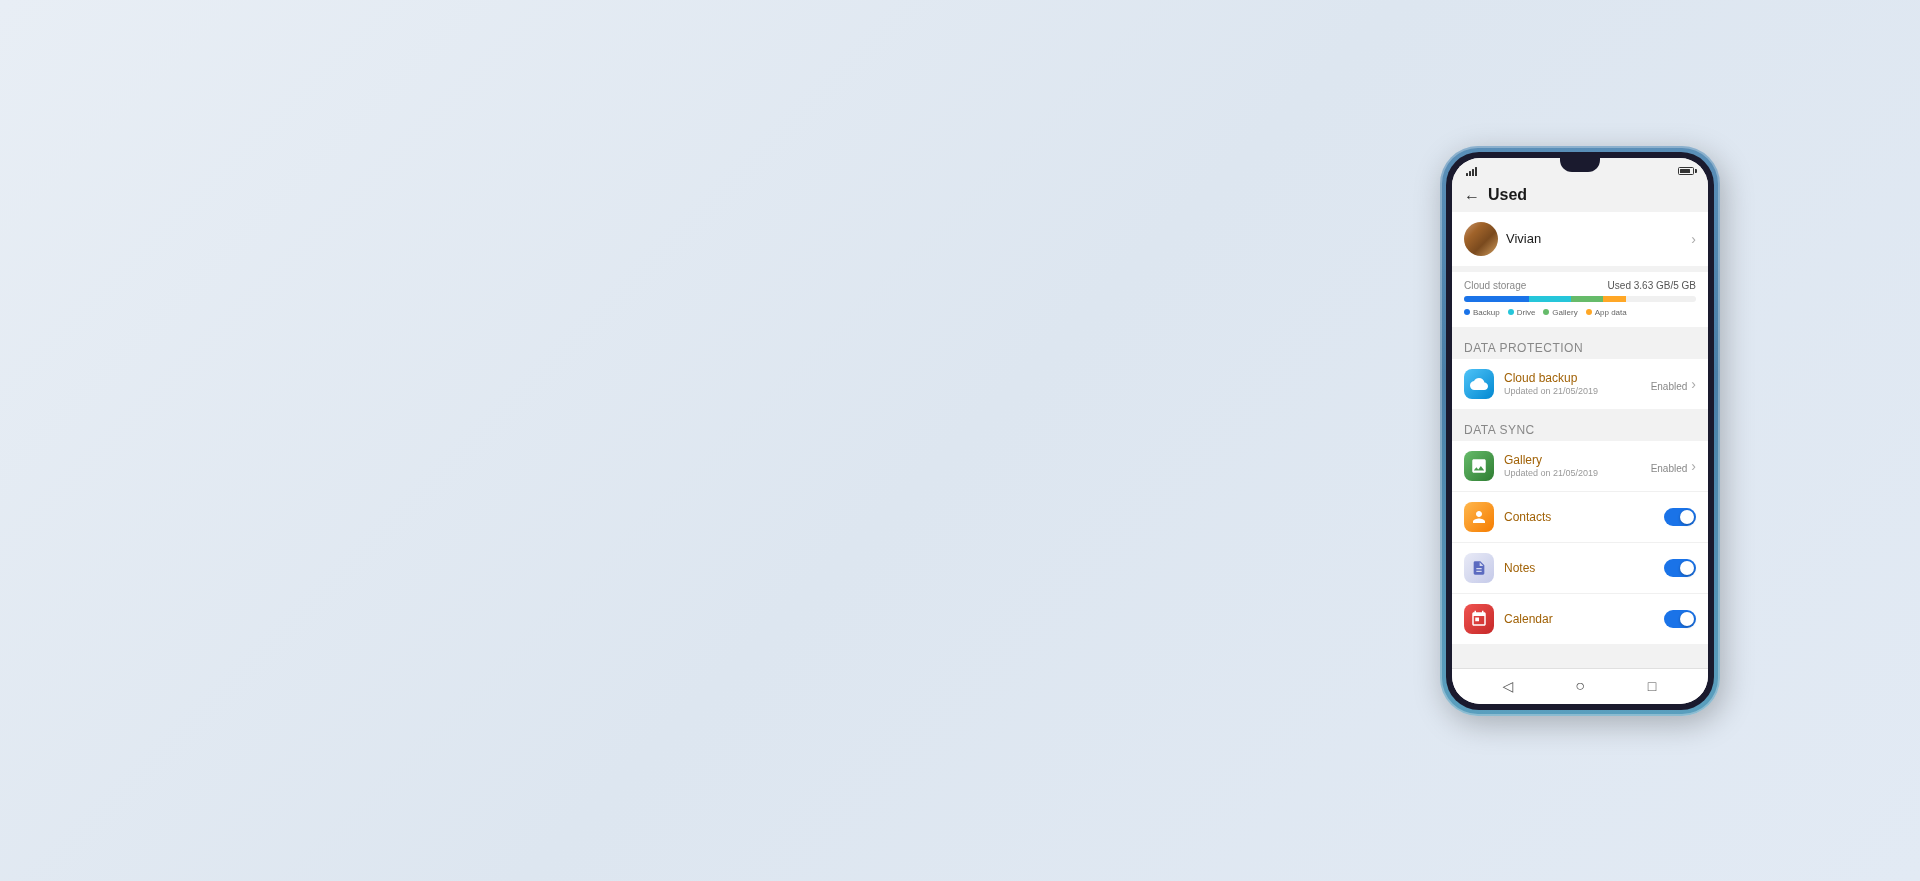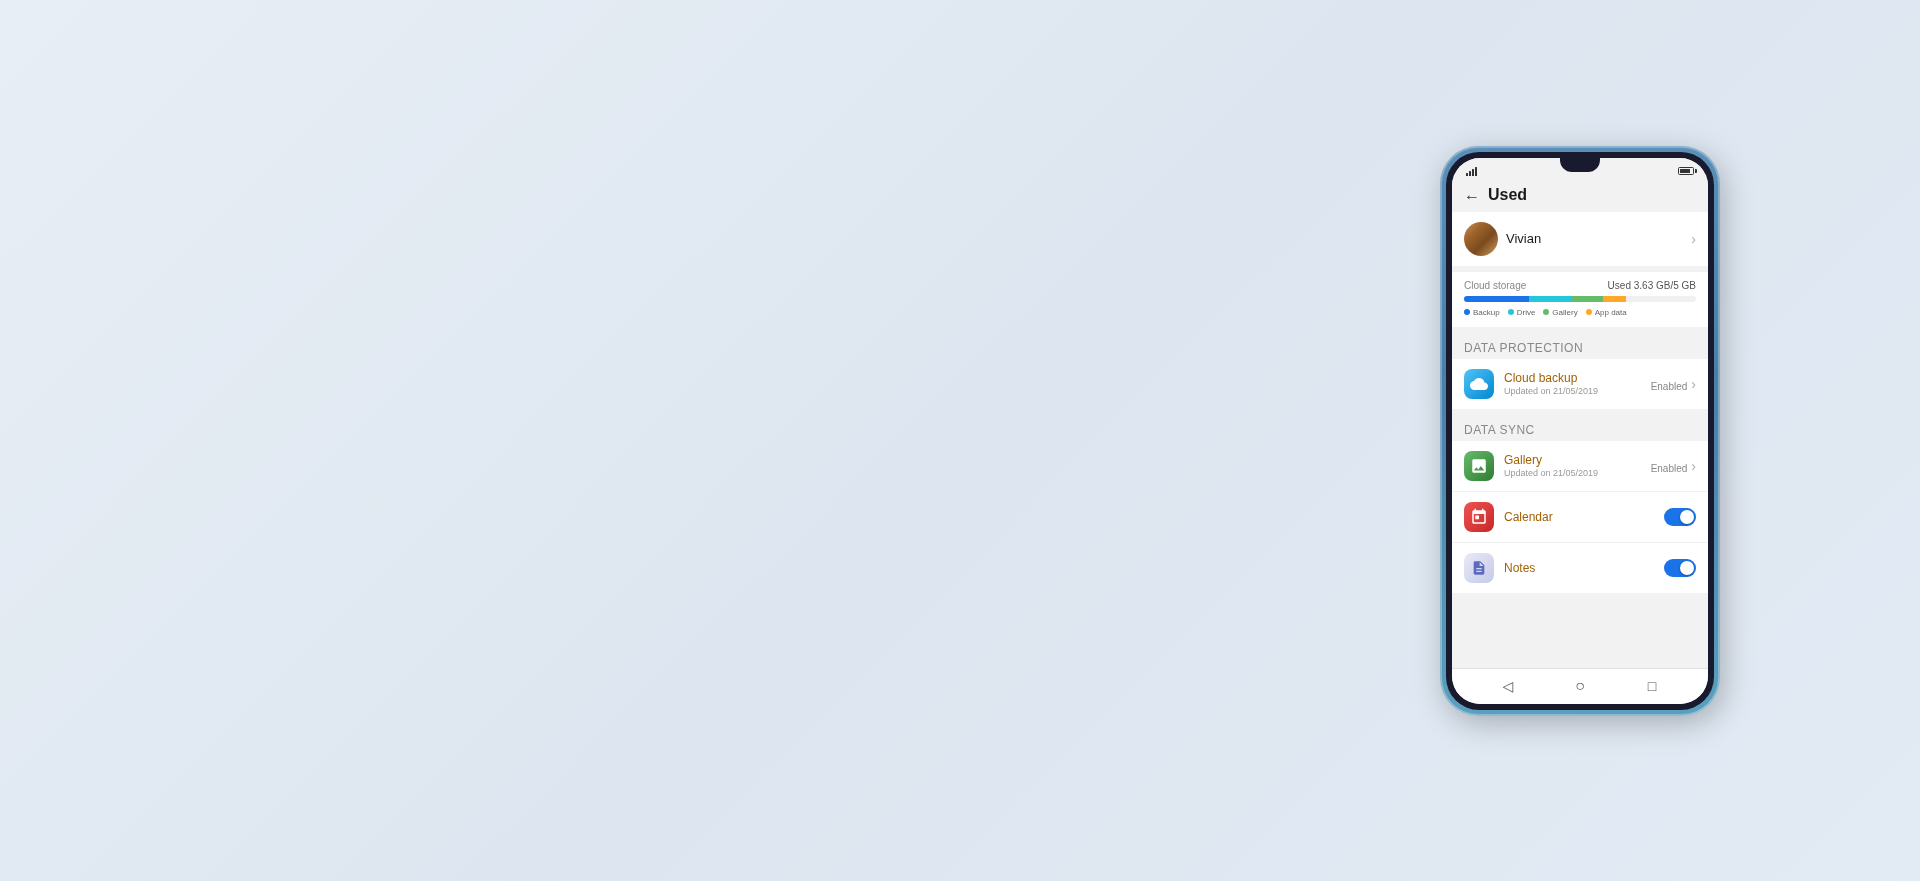--- a/index.html
+++ b/index.html
@@ -532,53 +532,68 @@
                 <div class="item-info">
                   <div class="item-title">Gallery</div>
                   <div class="item-subtitle">Updated on 21/05/2019</div>
                 </div>
                 <div class="item-right">
                   <span class="enabled-text">Enabled</span>
                   <span class="chevron-right">›</span>
                 </div>
               </div>
 
+              <div class="list-item">
+                <div class="item-icon icon-contacts">
+                  <svg width="18" height="18" viewBox="0 0 24 24" fill="white">
+                    <path d="M12 12c2.21 0 4-1.79 4-4s-1.79-4-4-4-4 1.79-4 4 1.79 4 4 4zm0 2c-2.67 0-8 1.34-8 4v2h16v-2c0-2.66-5.33-4-8-4z"></path>
+                  </svg>
+                </div>
+                <div class="item-info">
+                  <div class="item-title">Contacts</div>
+                </div>
+                <div class="item-right">
+                  <div class="toggle on">
+                    <div class="toggle-thumb"></div>
+                  </div>
+                </div>
+              </div>
+
+              <div class="list-item">
+                <div class="item-icon icon-notes">
+                  <svg width="16" height="16" viewBox="0 0 24 24" fill="#5c6bc0">
+                    <path d="M14 2H6c-1.1 0-1.99.9-1.99 2L4 20c0 1.1.89 2 1.99 2H18c1.1 0 2-.9 2-2V8l-6-6zm2 16H8v-2h8v2zm0-4H8v-2h8v2zm-3-5V3.5L18.5 9H13z"></path>
+                  </svg>
+                </div>
+                <div class="item-info">
+                  <div class="item-title">Notes</div>
+                </div>
+                <div class="item-right">
+                  <div class="toggle on">
+                    <div class="toggle-thumb"></div>
+                  </div>
+                </div>
+              </div>
 
               <div class="list-item">
                 <div class="item-icon icon-calendar">
                   <svg width="18" height="18" viewBox="0 0 24 24" fill="white">
                     <path d="M19 3h-1V1h-2v2H8V1H6v2H5c-1.11 0-1.99.9-1.99 2L3 19c0 1.1.89 2 2 2h14c1.1 0 2-.9 2-2V5c0-1.1-.9-2-2-2zm0 16H5V8h14v11zM7 10h5v5H7z"></path>
                   </svg>
                 </div>
                 <div class="item-info">
                   <div class="item-title">Calendar</div>
                 </div>
                 <div class="item-right">
                   <div class="toggle on">
                     <div class="toggle-thumb"></div>
                   </div>
                 </div>
               </div>
 
-              <div class="list-item">
-                <div class="item-icon icon-notes">
-                  <svg width="16" height="16" viewBox="0 0 24 24" fill="#5c6bc0">
-                    <path d="M14 2H6c-1.1 0-1.99.9-1.99 2L4 20c0 1.1.89 2 1.99 2H18c1.1 0 2-.9 2-2V8l-6-6zm2 16H8v-2h8v2zm0-4H8v-2h8v2zm-3-5V3.5L18.5 9H13z"></path>
-                  </svg>
-                </div>
-                <div class="item-info">
-                  <div class="item-title">Notes</div>
-                </div>
-                <div class="item-right">
-                  <div class="toggle on">
-                    <div class="toggle-thumb"></div>
-                  </div>
-                </div>
-              </div>
-
             </div>
           </div>
 
         </div>
 
         <div class="bottom-nav">
           <div class="nav-btn">
             <span style="font-size:14px; color:#555;">◁</span>
           </div>
           <div class="nav-btn">

